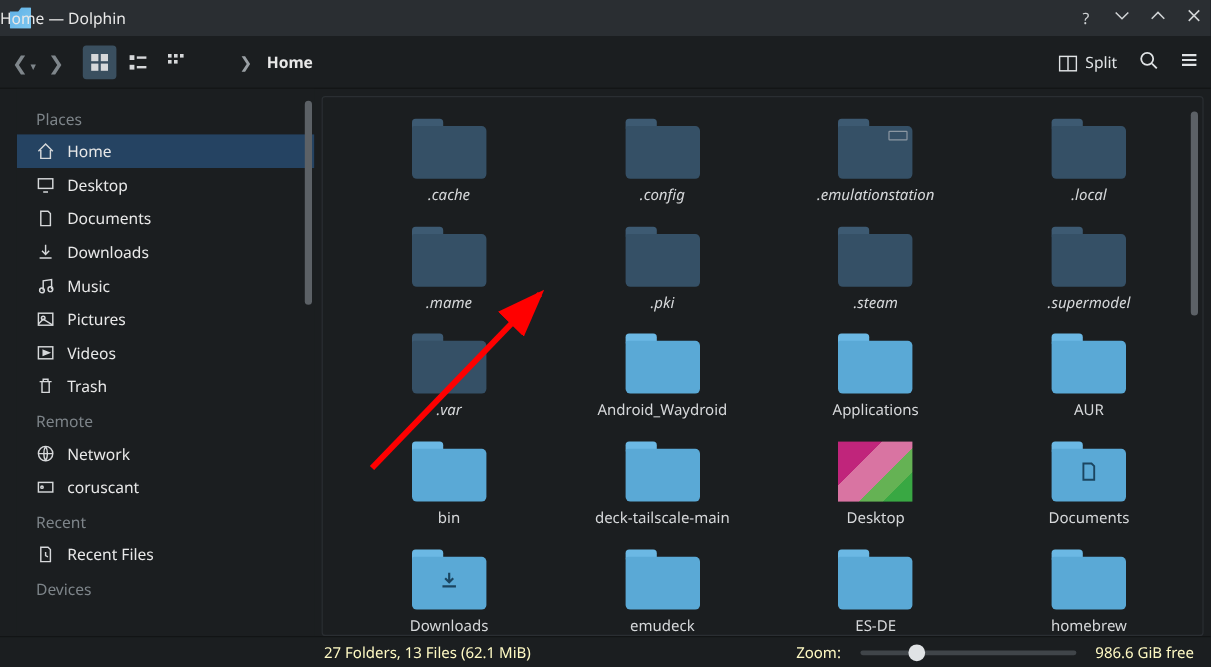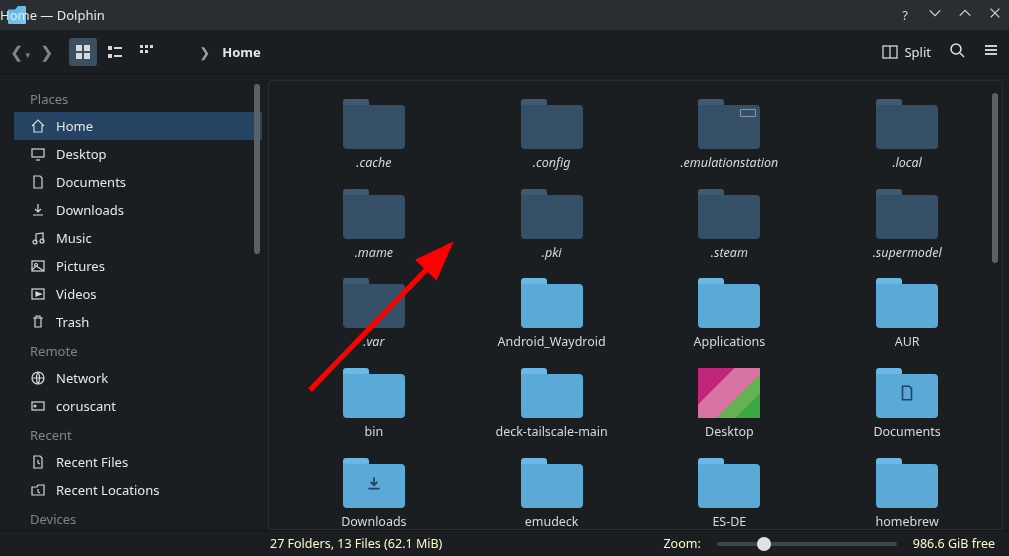--- a/index.html
+++ b/index.html
@@ -58,21 +58,21 @@
   }
   .view-btn.active { background: #3a4f5f; }
   .breadcrumb {
     flex: 1; display: flex; align-items: center; gap: 12px;
     padding-left: 30px;
     color: #e8e8e8;
   }
   .breadcrumb .chev { color: #9aa0a4; }
   .breadcrumb .crumb { font-weight: bold; }
   .toolbar-right { display:flex; align-items:center; gap:18px; color:#e0e3e5; }
-  .split-btn { display:flex; align-items:center; gap:6px; cursor:pointer; }
+  .split-btn { display:flex; align-items:flex-end; gap:6px; cursor:pointer; }
   .menu-icon svg, .search-icon svg { width:16px; height:16px; }
   
   .main {
     display: flex;
     height: calc(556px - 30px - 44px - 26px);
     padding-left: 14px;
   }
   .sidebar {
     width: 248px;
     background: #1b1e20;
@@ -375,29 +375,20 @@
     <div class="section-header">Recent</div>
     <div class="place-item">
       <span class="ico">
           <svg viewBox="0 0 16 16" fill="none" stroke="currentColor" stroke-width="1.2">
             <path d="M4 2h6l2 2v10H4z"></path>
             <path d="M8 6v3l2 1"></path>
           </svg>
         </span>
       <span>Recent Files</span>
     </div>
-    <div class="place-item">
-      <span class="ico">
-          <svg viewBox="0 0 16 16" fill="none" stroke="currentColor" stroke-width="1.2">
-            <path d="M2 5h5l1-2h6v10H2z"></path>
-            <path d="M8 7v3l2 1"></path>
-          </svg>
-        </span>
-      <span>Recent Locations</span>
-    </div>
 
     <div class="section-header">Devices</div>
 
   </div>
 
   <div class="content-wrap">
     <div class="content">
       <div class="grid" id="file-grid">
           <div class="item">
             <div class="folder ">

